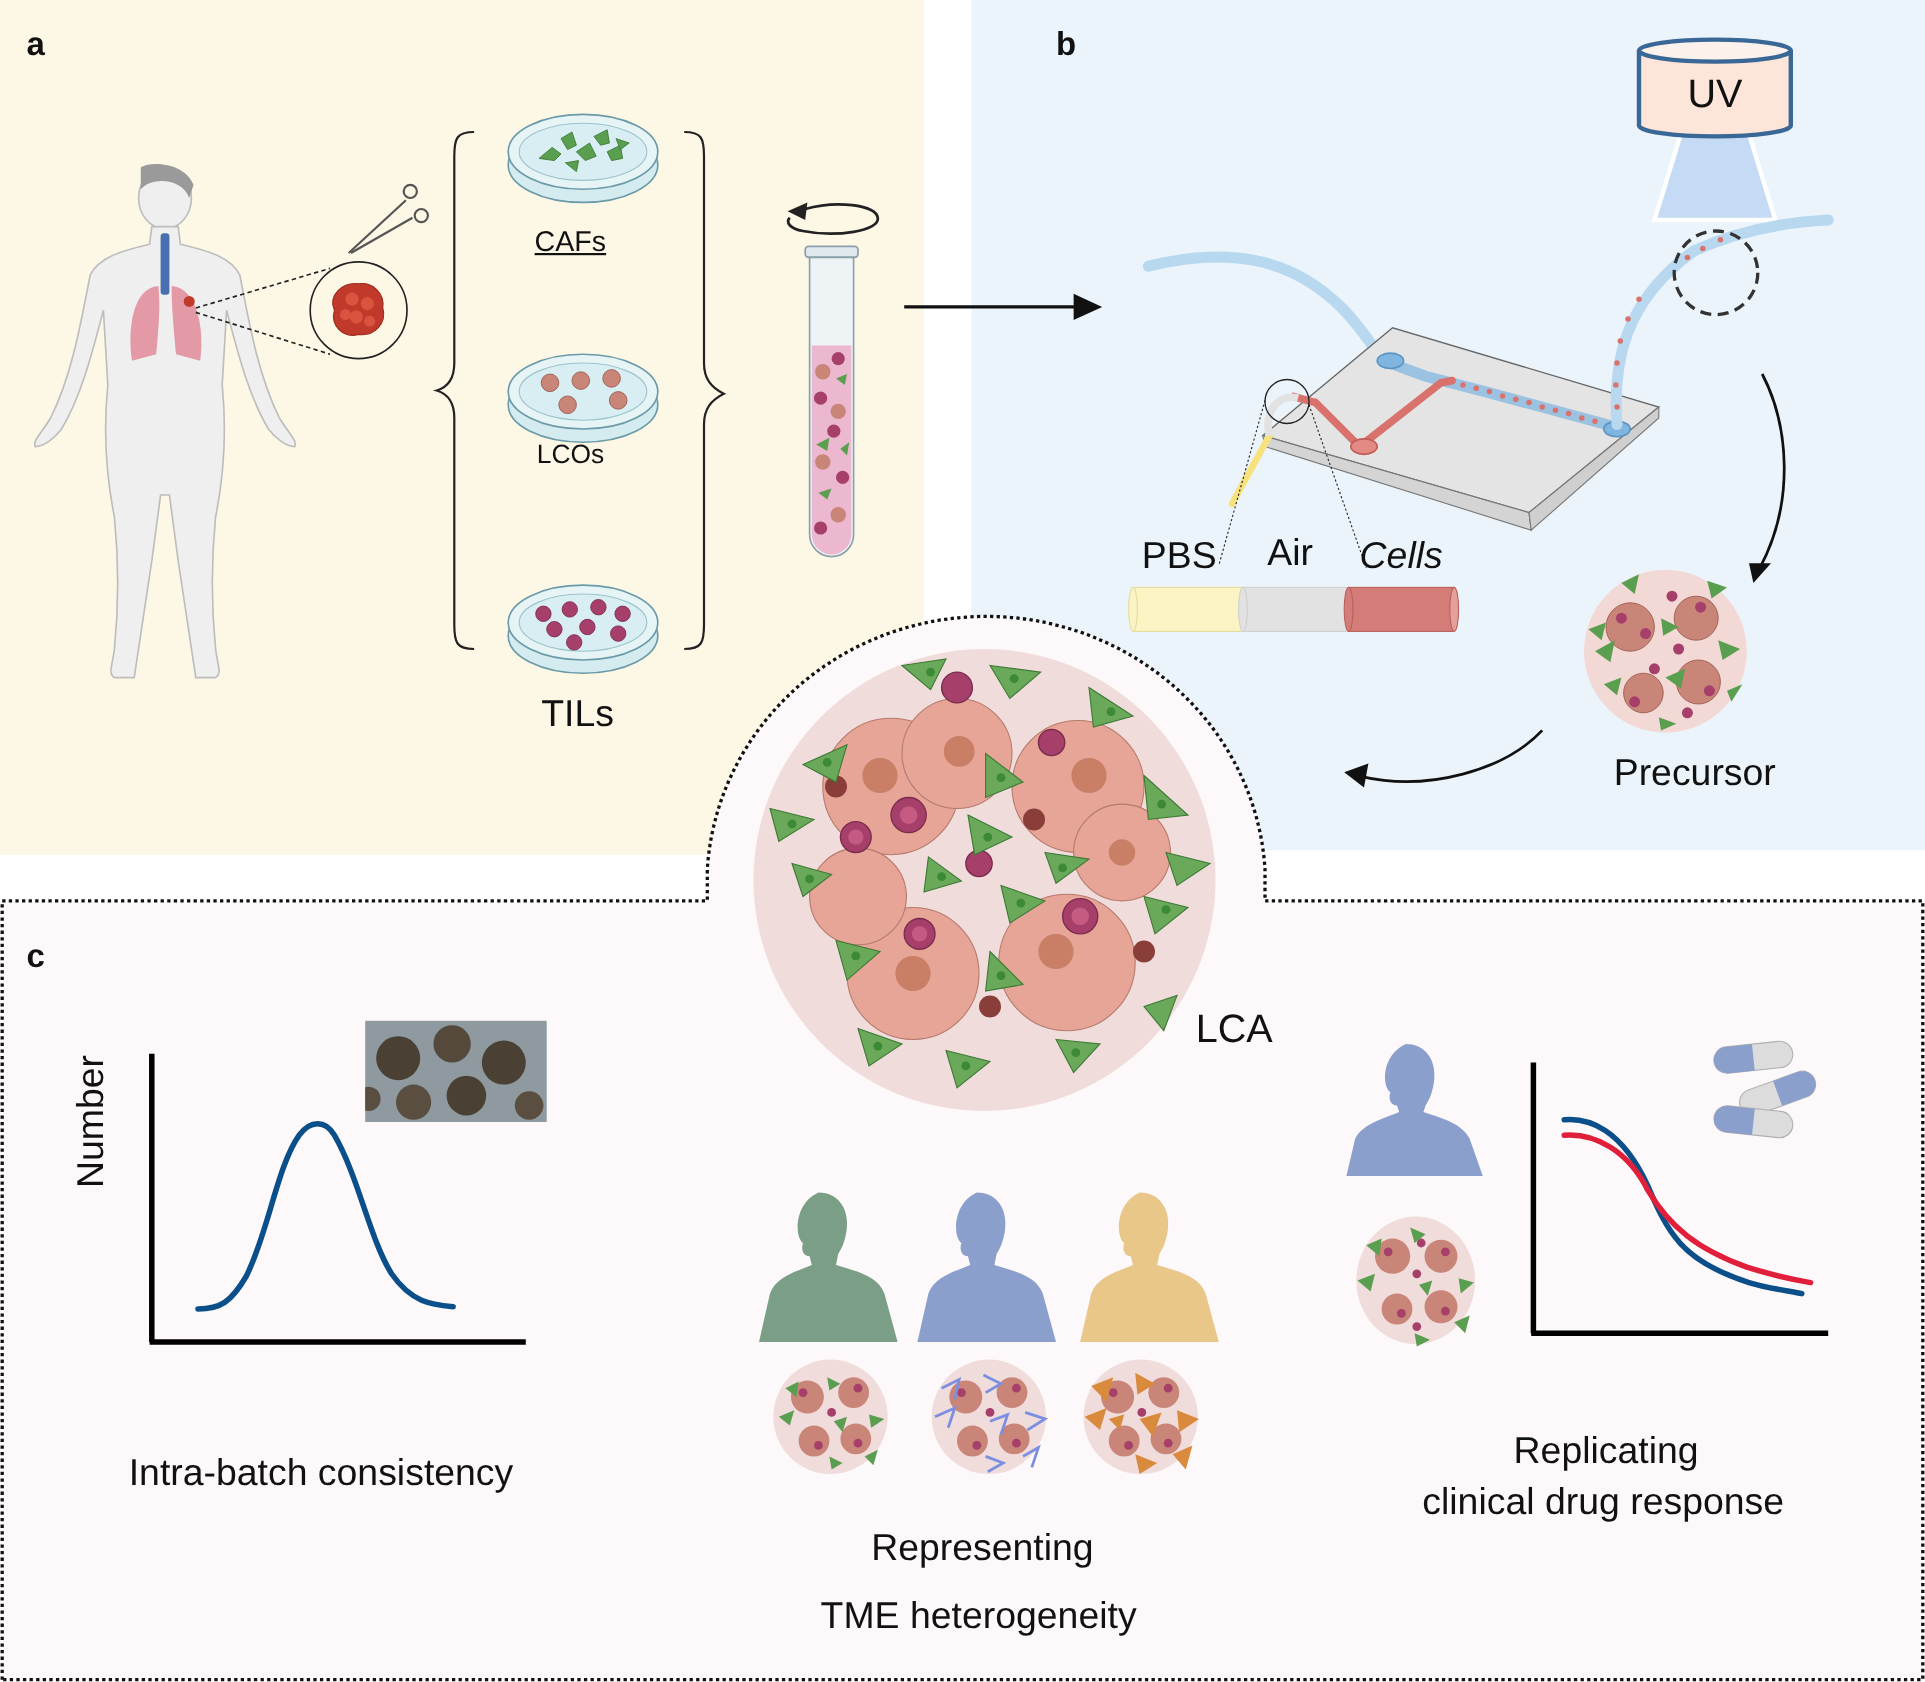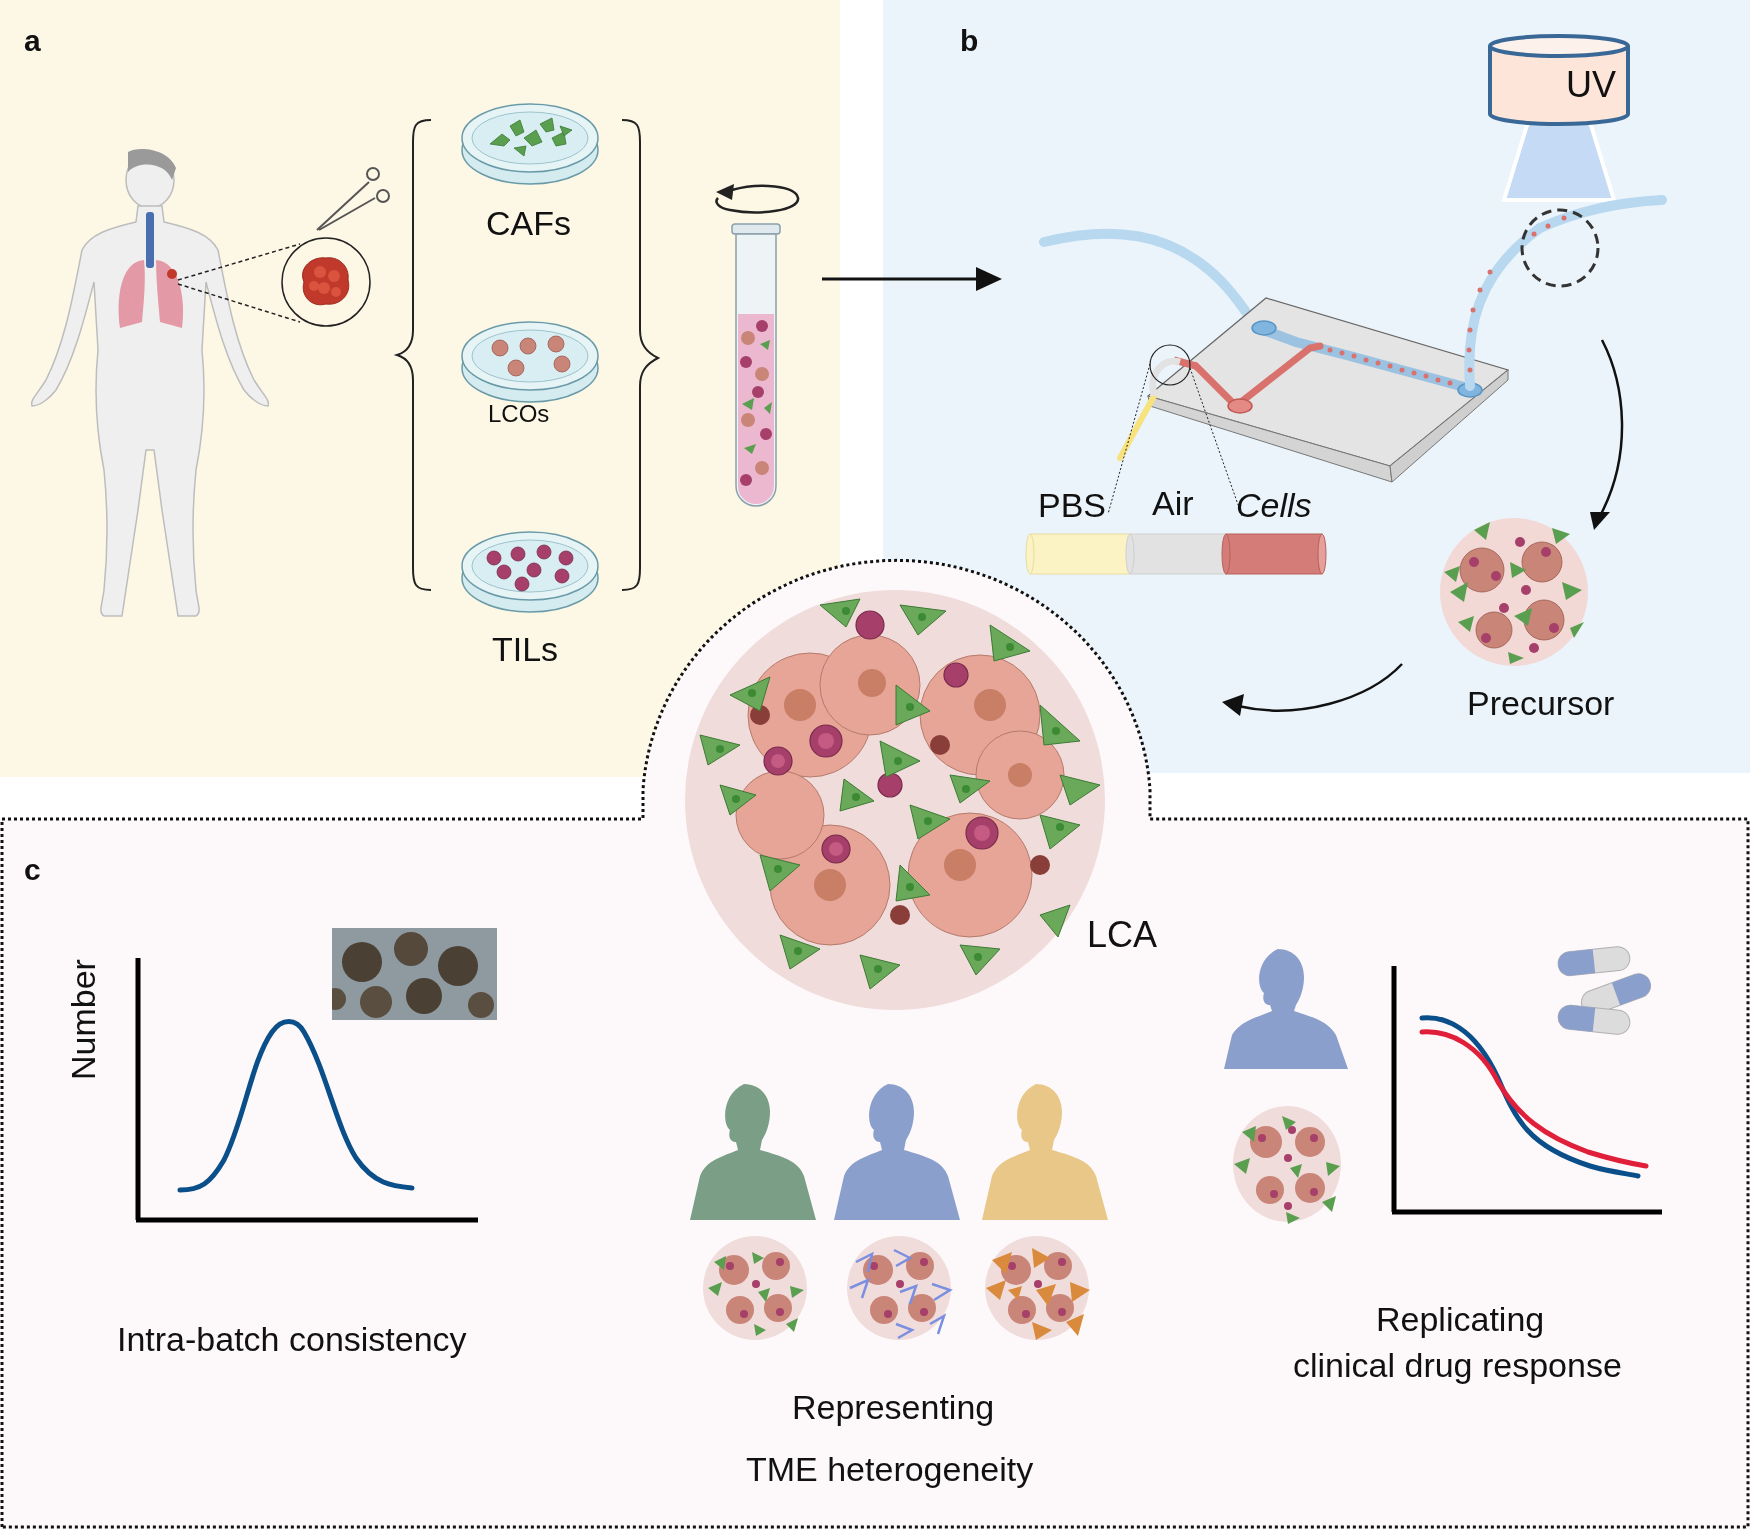--- a/index.html
+++ b/index.html
@@ -78,21 +78,21 @@
   <g fill="#5a9e4f" stroke="#3c7a35" stroke-width="0.8">
     <path d="M30,54 L42,44 L50,50 L44,56 Z"></path>
       <path d="M50,36 L60,30 L64,42 L56,46 Z"></path>
       <path d="M64,48 L76,40 L82,52 L72,56 Z"></path>
     <path d="M80,34 L92,28 L94,40 L86,42 Z"></path>
       <path d="M92,48 L104,42 L106,54 L96,56 Z"></path>
       <path d="M54,58 L66,56 L64,66 Z"></path>
       <path d="M100,36 L112,40 L104,46 Z"></path>
   </g>
 </svg>
-<div class="lbl" style="left:486px;top:204px;font-size:34px;">CAFs</div>
+<div class="lbl" style="left:486px;top:204px;font-size:26px;text-decoration:underline;">CAFs</div>
 
 <svg style="left:460px;top:308px;" width="140" height="100" viewBox="0 0 140 100">
   <ellipse cx="70" cy="60" rx="68" ry="34" fill="#d4ecef" stroke="#6a9aa8" stroke-width="1.5"></ellipse>
   <ellipse cx="70" cy="48" rx="68" ry="34" fill="#e6f4f6" stroke="#6a9aa8" stroke-width="1.5"></ellipse>
   <ellipse cx="70" cy="48" rx="58" ry="26" fill="#d8eef2" stroke="#9cc3cc" stroke-width="1"></ellipse>
   <g fill="#c98577" stroke="#9a5a4e" stroke-width="0.8">
     <circle cx="40" cy="40" r="8"></circle>
       <circle cx="68" cy="38" r="8"></circle>
       <circle cx="96" cy="36" r="8"></circle>
       <circle cx="56" cy="60" r="8"></circle>
@@ -150,21 +150,21 @@
 <svg style="left:820px;top:264px;" width="184" height="30" viewBox="0 0 184 30">
   <line x1="2" y1="15" x2="160" y2="15" stroke="#111" stroke-width="3"></line>
   <polygon points="156,3 182,15 156,27" fill="#111"></polygon>
 </svg>
 
 <svg style="left:1486px;top:30px;" width="146" height="172" viewBox="0 0 146 172">
   <polygon points="42,92 104,92 128,170 18,170" fill="#c5dbf5" stroke="#ffffff" stroke-width="4"></polygon>
   <path d="M4,16 L4,84 A69,10 0 0 0 142,84 L142,16" fill="#fde5da" stroke="#3a6896" stroke-width="4"></path>
   <ellipse cx="73" cy="16" rx="69" ry="10" fill="#fdf1ec" stroke="#3a6896" stroke-width="4"></ellipse>
 </svg>
-<div class="lbl" style="left:1534px;top:64px;font-size:36px;margin-left:32px;">UV</div>
+<div class="lbl" style="left:1534px;top:64px;font-size:36px;">UV</div>
 
 <svg style="left:1020px;top:200px;" width="560" height="300" viewBox="0 0 560 300">
 
   <path d="M24,42 C90,26 150,30 200,80 C220,100 230,120 240,130" fill="none" stroke="#b8d8f0" stroke-width="10" stroke-linecap="round"></path>
 
   <polygon points="128,196 246,98 488,170 370,266" fill="#e4e4e4" stroke="#666" stroke-width="1.2"></polygon>
   <polygon points="128,196 370,266 372,282 130,206" fill="#d4d4d4" stroke="#777" stroke-width="1"></polygon>
   <polygon points="370,266 488,170 488,180 372,282" fill="#cfcfcf" stroke="#777" stroke-width="1"></polygon>
 
   <path d="M238,128 L276,142 L330,156 L448,188" fill="none" stroke="#9cc2e2" stroke-width="10" stroke-linecap="round"></path>

